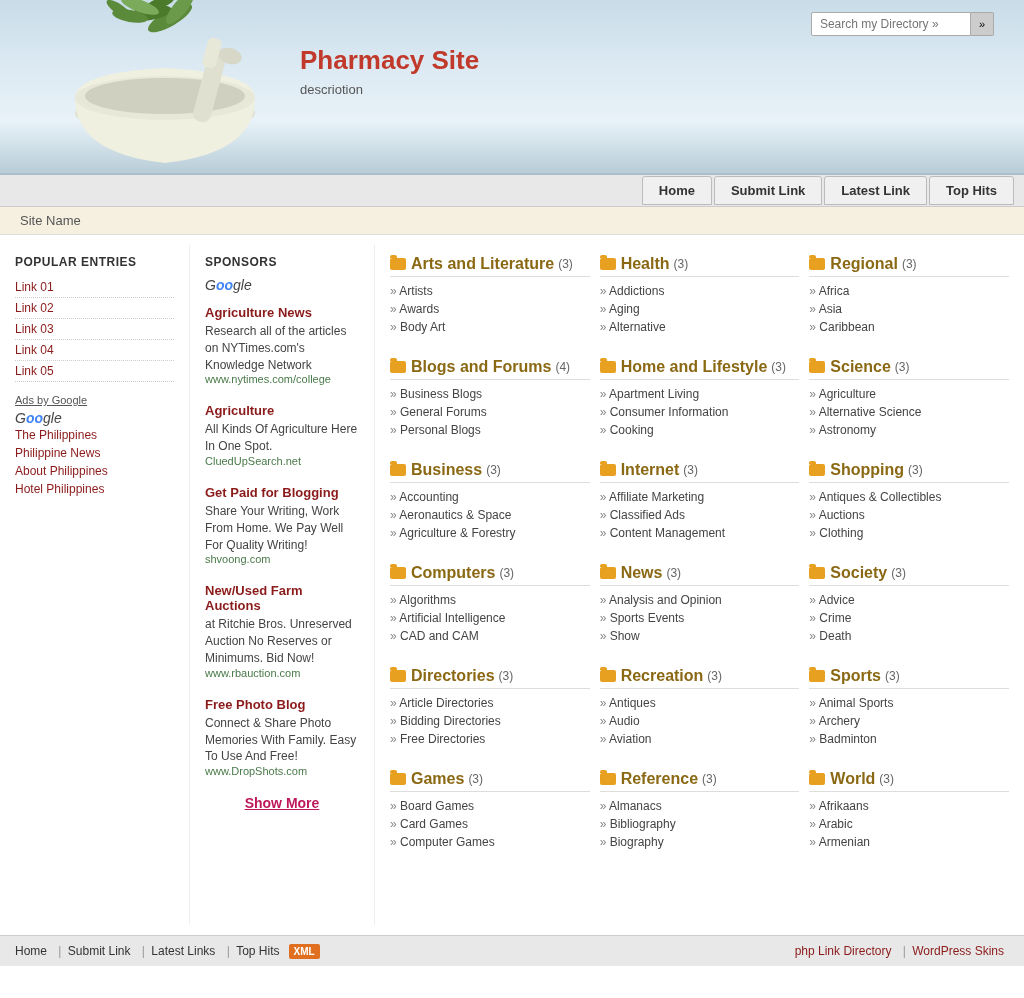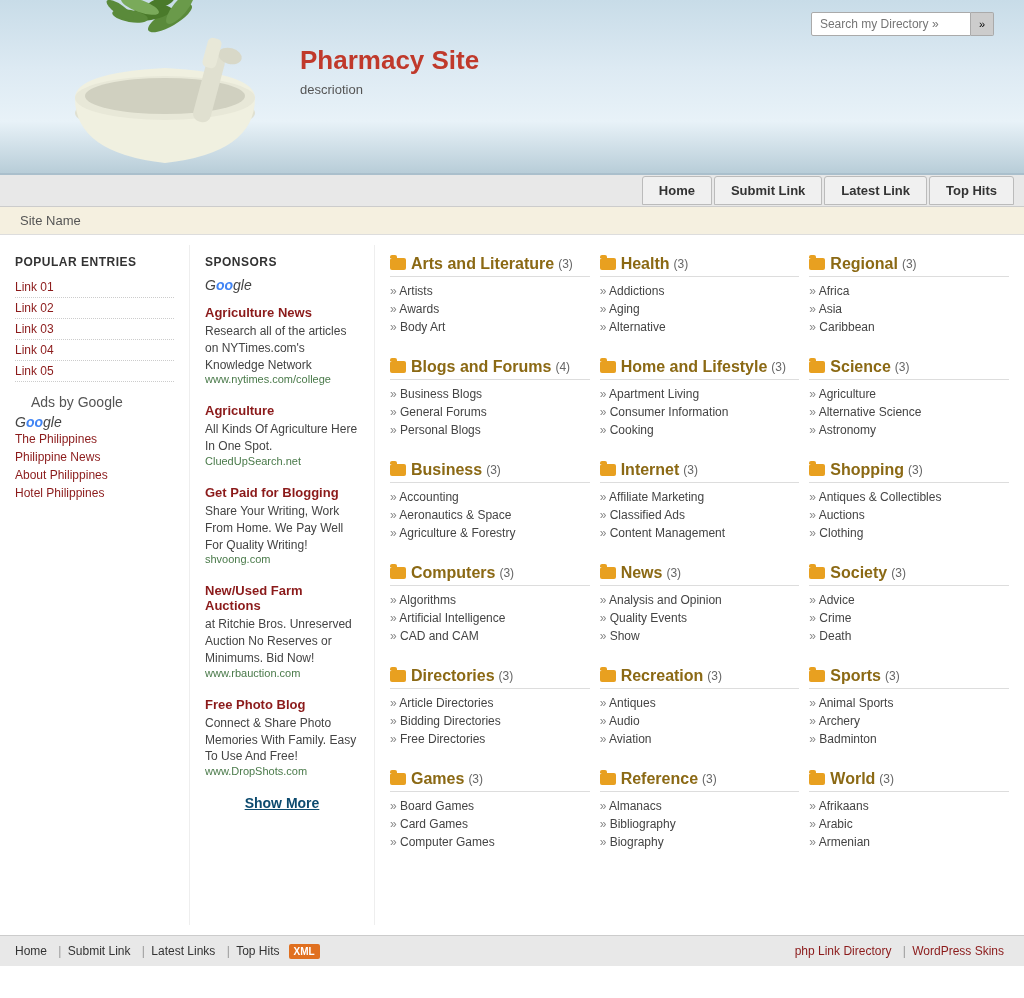--- a/index.html
+++ b/index.html
@@ -115,23 +115,24 @@
     }
     .popular-link {
       display: block;
       color: #8b1a1a;
       text-decoration: none;
       font-size: 12px;
       padding: 3px 0;
       border-bottom: 1px dotted #ccc;
     }
     .ads-label {
-      font-size: 14px;
+      font-size: 11px;
       color: #555;
-      margin: 12px 0 4px 16px;
+      margin: 12px 0 4px 0;
+      text-decoration: underline;
     }
     .ads-google {
       font-size: 14px;
       color: #444;
       font-style: italic;
     }
     .ads-google span { color: #4285F4; font-weight: bold; }
     .geo-link {
       display: block;
       color: #8b1a1a;
@@ -168,21 +169,21 @@
       color: #444;
       line-height: 1.4;
       margin-top: 3px;
     }
     .sponsor-url {
       font-size: 11px;
       color: #4a7a4a;
     }
     .show-more {
       display: block;
-      color: #0c4a6e;
+      color: #be185d;
       font-weight: bold;
       font-size: 14px;
       text-decoration: underline;
       text-align: center;
       margin-top: 10px;
       cursor: pointer;
     }
 
     
     #categories {
@@ -489,21 +490,21 @@
         </ul>
       </div>
       <div class="cat-section">
         <div class="cat-header">
           <span class="folder-icon"></span>
           <a class="cat-title-link" href="#">News</a>
           <span class="cat-count">(3)</span>
         </div>
         <ul class="cat-items">
           <li><a href="#">Analysis and Opinion</a></li>
-          <li><a href="#">Quality Events</a></li>
+          <li><a href="#">Sports Events</a></li>
           <li><a href="#">Show</a></li>
         </ul>
       </div>
       <div class="cat-section">
         <div class="cat-header">
           <span class="folder-icon"></span>
           <a class="cat-title-link" href="#">Society</a>
           <span class="cat-count">(3)</span>
         </div>
         <ul class="cat-items">

